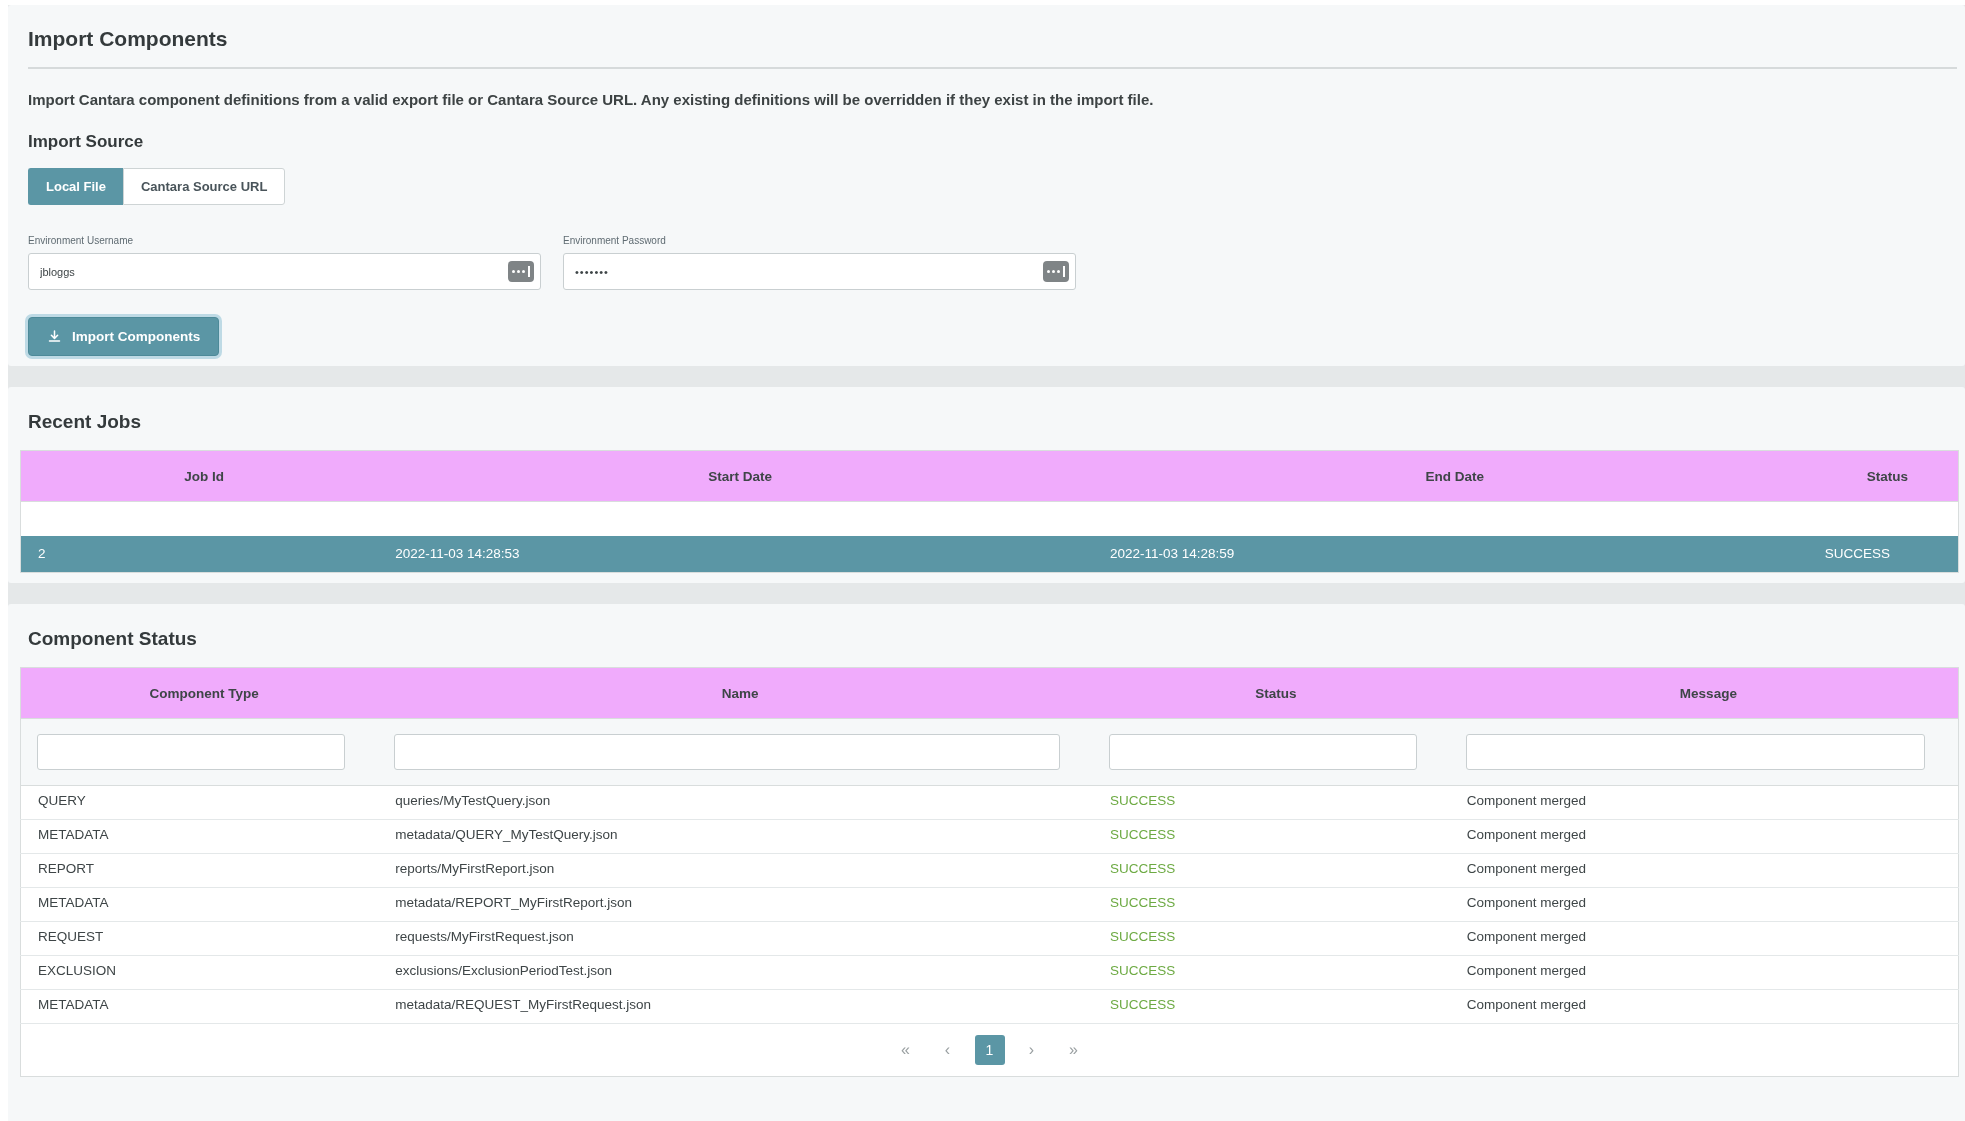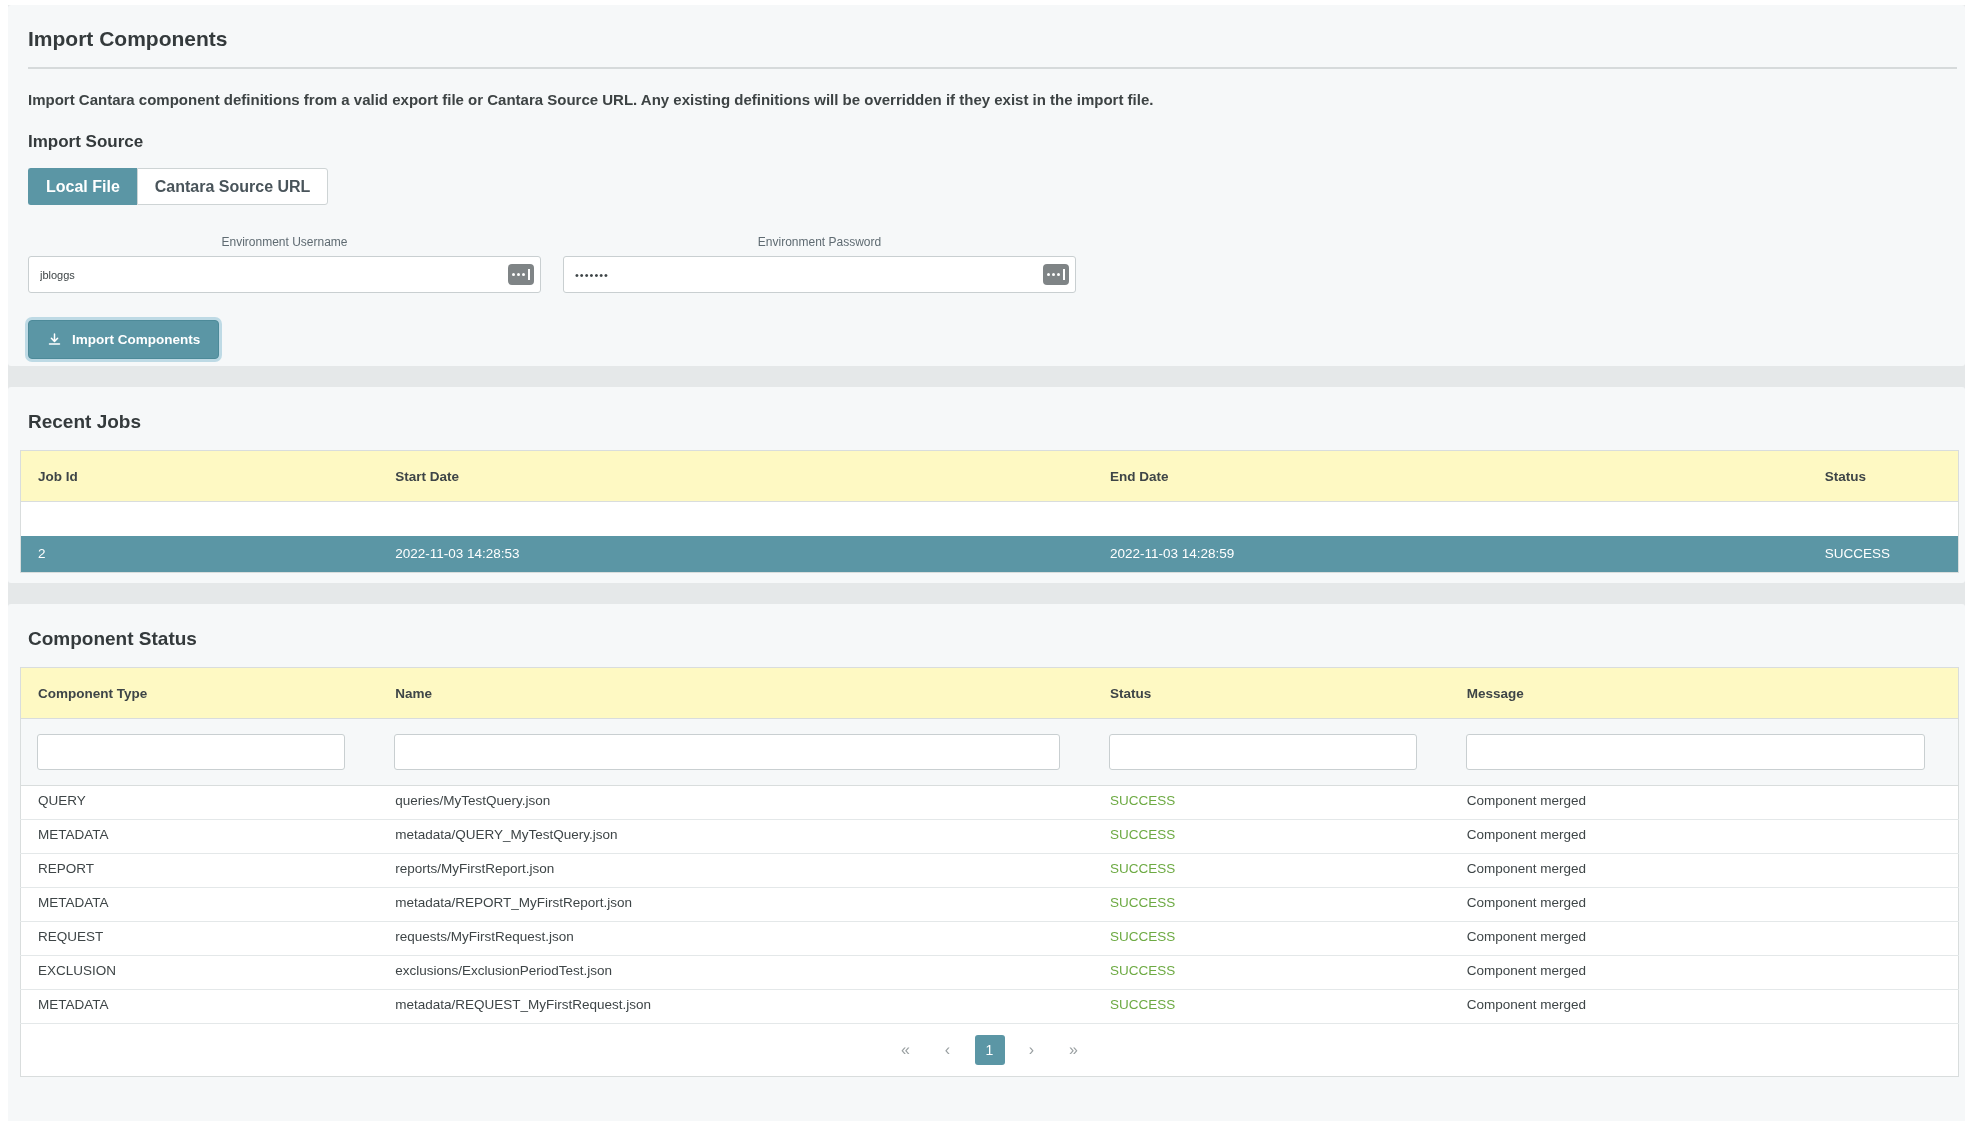--- a/index.html
+++ b/index.html
@@ -17,30 +17,30 @@
   .card-jobs   { height:196px; padding:14px 6px 12px 12px; margin-bottom:21px; }
   .card-status { height:591px; padding:14px 6px 0 12px; }
 
   h1.page-title { font-size:21px; font-weight:700; color:#343a3c; margin:8px 0 16px 8px; }
   .title-divider { border:none; border-top:2px solid #d6dadb; margin:0 2px 0 8px; }
   .description { font-size:15px; font-weight:700; color:#3d4344; margin:22px 0 0 8px; }
   h2.sub-heading { font-size:17px; font-weight:700; color:#343a3c; margin:24px 0 0 8px; }
 
   .tab-group { display:inline-flex; margin:16px 0 0 8px; }
   .tab {
-    height:37px; padding:0 17px; font-size:16px; font-weight:600;
+    height:37px; padding:0 17px; font-size:13px; font-weight:600;
     background:#ffffff; color:#49545a; border:1px solid #ced4d5; cursor:pointer;
     font-family:inherit;
   }
   .tab:first-child { border-radius:3px 0 0 3px; border-right:none; }
   .tab:last-child  { border-radius:0 3px 3px 0; }
   .tab.active { background:#5b96a5; border-color:#5b96a5; color:#ffffff; }
 
   .fields { display:flex; gap:22px; margin:30px 0 0 8px; }
-  .field label { display:block; font-size:12px; color:#5f6b72; margin-bottom:7px;text-align:center; }
+  .field label { display:block; font-size:10px; color:#5f6b72; margin-bottom:7px; }
   .input-wrap { position:relative; width:513px; }
   .input-wrap input {
     width:100%; height:37px; border:1px solid #c9cfd1; border-radius:3px;
     background:#fff; padding:0 42px 0 11px; font-size:11px; color:#3e4547;
     font-family:inherit;
   }
   .pw { letter-spacing:1px; font-size:14px; }
   .helper-icon {
     position:absolute; right:7px; top:8px; width:26px; height:21px;
     background:#7f8486; border-radius:4px;
@@ -58,22 +58,22 @@
   }
   .btn-primary svg { display:block; }
 
   h2.section-title { font-size:19px; font-weight:700; color:#343a3c; margin:10px 0 17px 8px; }
 
   table.grid {
     width:100%; border-collapse:collapse; table-layout:fixed;
     border:1px solid #d9dddd; font-size:13.5px; background:#fff;
   }
   table.grid thead th {
-    height:51px; text-align:left; padding:0 8px 0 17px;
-    font-weight:700; color:#3e4547; background:#fef9c3;
+    height:51px; text-align:center; padding:0 8px 0 17px;
+    font-weight:700; color:#3e4547; background:#f0abfc;
     border-bottom:1px solid #d9dddd;
   }
   tr.empty-row td { height:34px; background:#fff; }
   tr.selected-row { background:#5b96a5; }
   tr.selected-row td { height:37px; padding:0 8px 0 17px; color:#ffffff; }
 
   tr.filter-row td {
     background:#f6f8f9; border-bottom:1px solid #d9dddd;
     padding:15px 0 15px 16px;
   }

